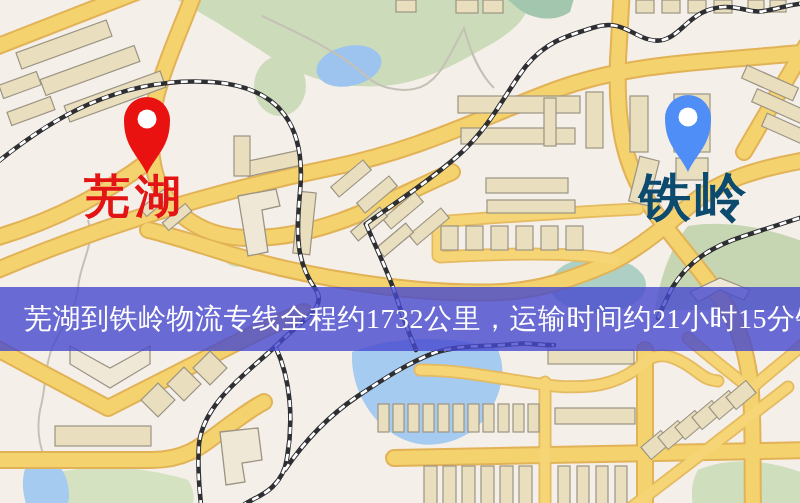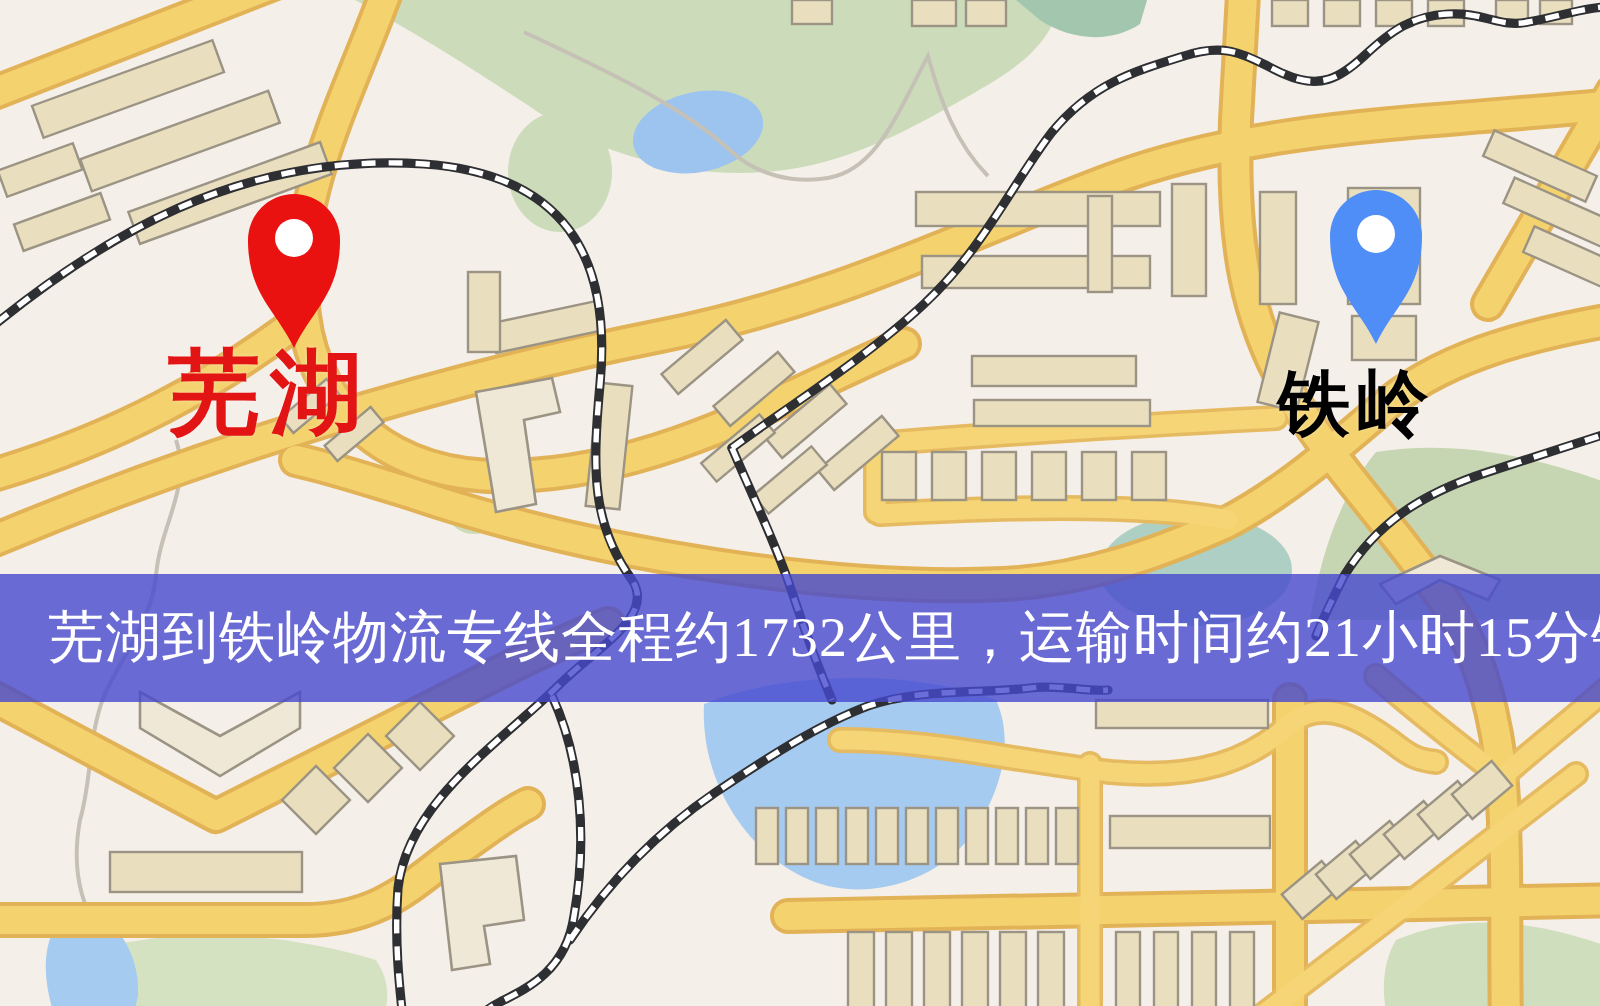--- a/index.html
+++ b/index.html
@@ -27,21 +27,21 @@
   .stream { stroke:#c6c1b6; stroke-width:2; fill:none; }
 
   
   .city-label {
     position:absolute;
     font-family:"Liberation Serif","DejaVu Serif",serif;
     font-weight:700; line-height:1; white-space:nowrap;
     text-shadow:0 0 2px rgba(255,255,255,0.35);
   }
   .city-label.origin { left:84px; top:174px; font-size:46px; color:#e31414; letter-spacing:5px; }
-  .city-label.dest   { left:639px; top:184px; font-size:36px; color:#000000; letter-spacing:3px; }
+  .city-label.dest   { left:639px; top:172px; font-size:52px; color:#0c4a6e; letter-spacing:3px; }
 
   
   .banner {
     position:absolute; left:0; top:287px; width:800px; height:64px;
     background:rgba(70,73,206,0.80);
     display:flex; align-items:center;
     box-sizing:border-box; padding-left:24px;
   }
   .banner span {
     color:#ffffff; font-size:28px; letter-spacing:0.5px;

